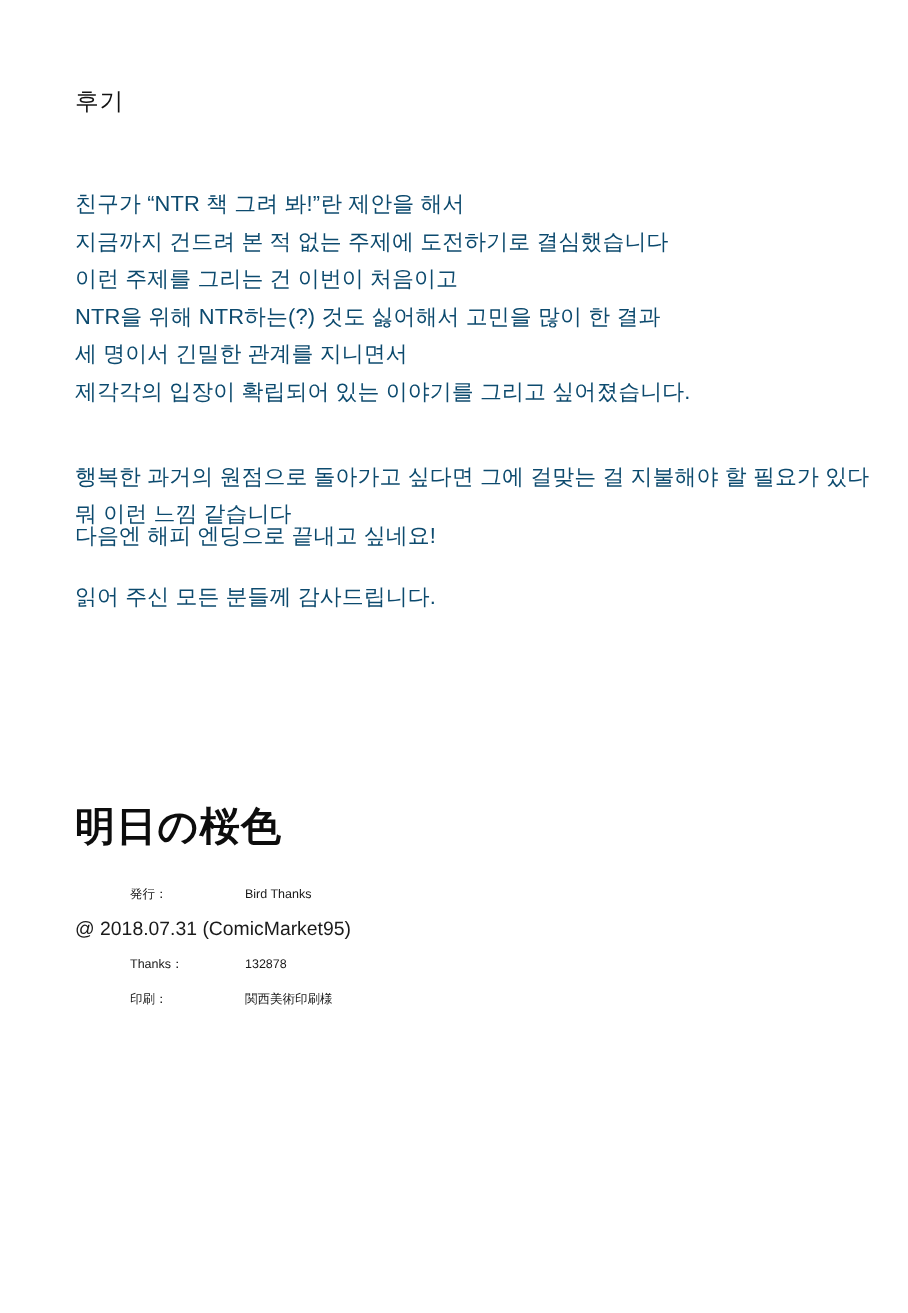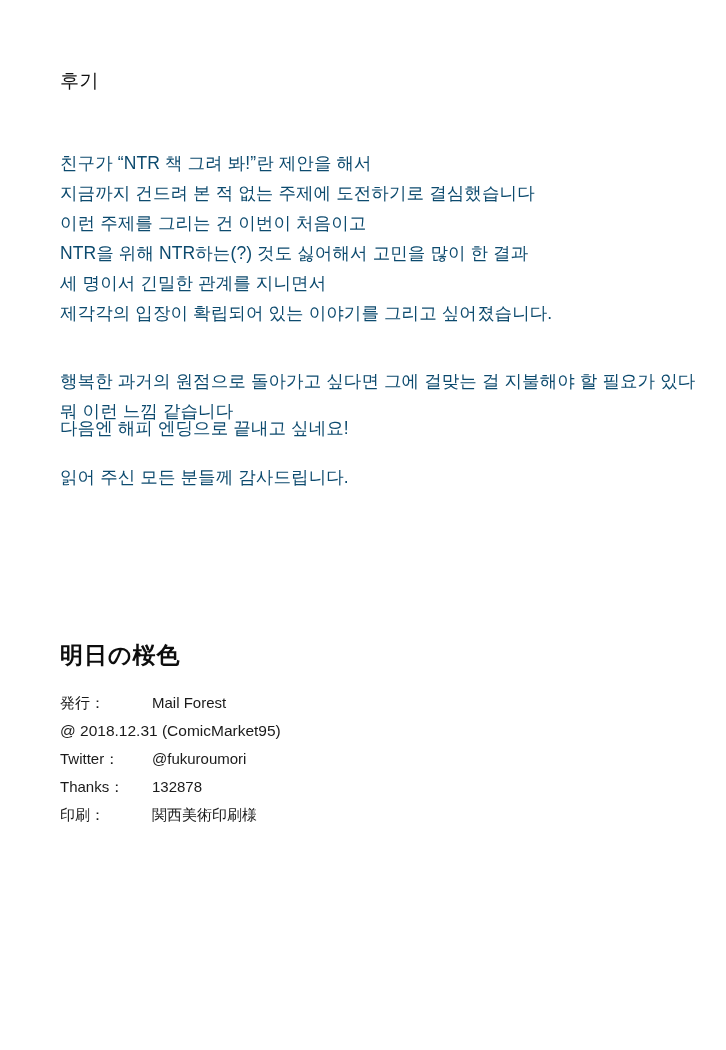--- a/index.html
+++ b/index.html
@@ -46,32 +46,33 @@
   #para3 { top: 413px; }
   #para4 { top: 462px; }
 
   .colophon {
     position: absolute;
     left: 60px;
     top: 640px;
     width: 620px;
   }
   .colophon-title {
-    font-size: 23px;
+    font-size: 32px;
     font-weight: bold;
     letter-spacing: 1px;
     color: #0d0d0d;
     margin: 0 0 18px 0;
   }
   .colo-row {
     display: flex;
     align-items: baseline;
-    font-size: 15px;
+    font-size: 10px;
     line-height: 28px;
     color: #1a1a1a;
+    margin-left: 44px;
   }
   .colo-label {
     display: inline-block;
     min-width: 92px;
     white-space: nowrap;
   }
   .colo-value {
     white-space: nowrap;
   }
   .colo-single {
@@ -101,30 +102,26 @@
 
   <div class="body-block" id="para3">다음엔 해피 엔딩으로 끝내고 싶네요!</div>
 
   <div class="body-block" id="para4">읽어 주신 모든 분들께 감사드립니다.</div>
 
   <div class="colophon">
     <div class="colophon-title">明日の桜色</div>
 
     <div class="colo-row">
       <span class="colo-label">発行：</span>
-      <span class="colo-value">Mail Forest</span>
+      <span class="colo-value">Bird Thanks</span>
     </div>
 
-    <div class="colo-single">@ 2018.12.31 (ComicMarket95)</div>
+    <div class="colo-single">@ 2018.07.31 (ComicMarket95)</div>
 
 
-    <div class="colo-row">
-      <span class="colo-label">Twitter：</span>
-      <span class="colo-value">@fukuroumori</span>
-    </div>
 
     <div class="colo-row">
       <span class="colo-label">Thanks：</span>
       <span class="colo-value">132878</span>
     </div>
 
 
     <div class="colo-row">
       <span class="colo-label">印刷：</span>
       <span class="colo-value">関西美術印刷様</span>

